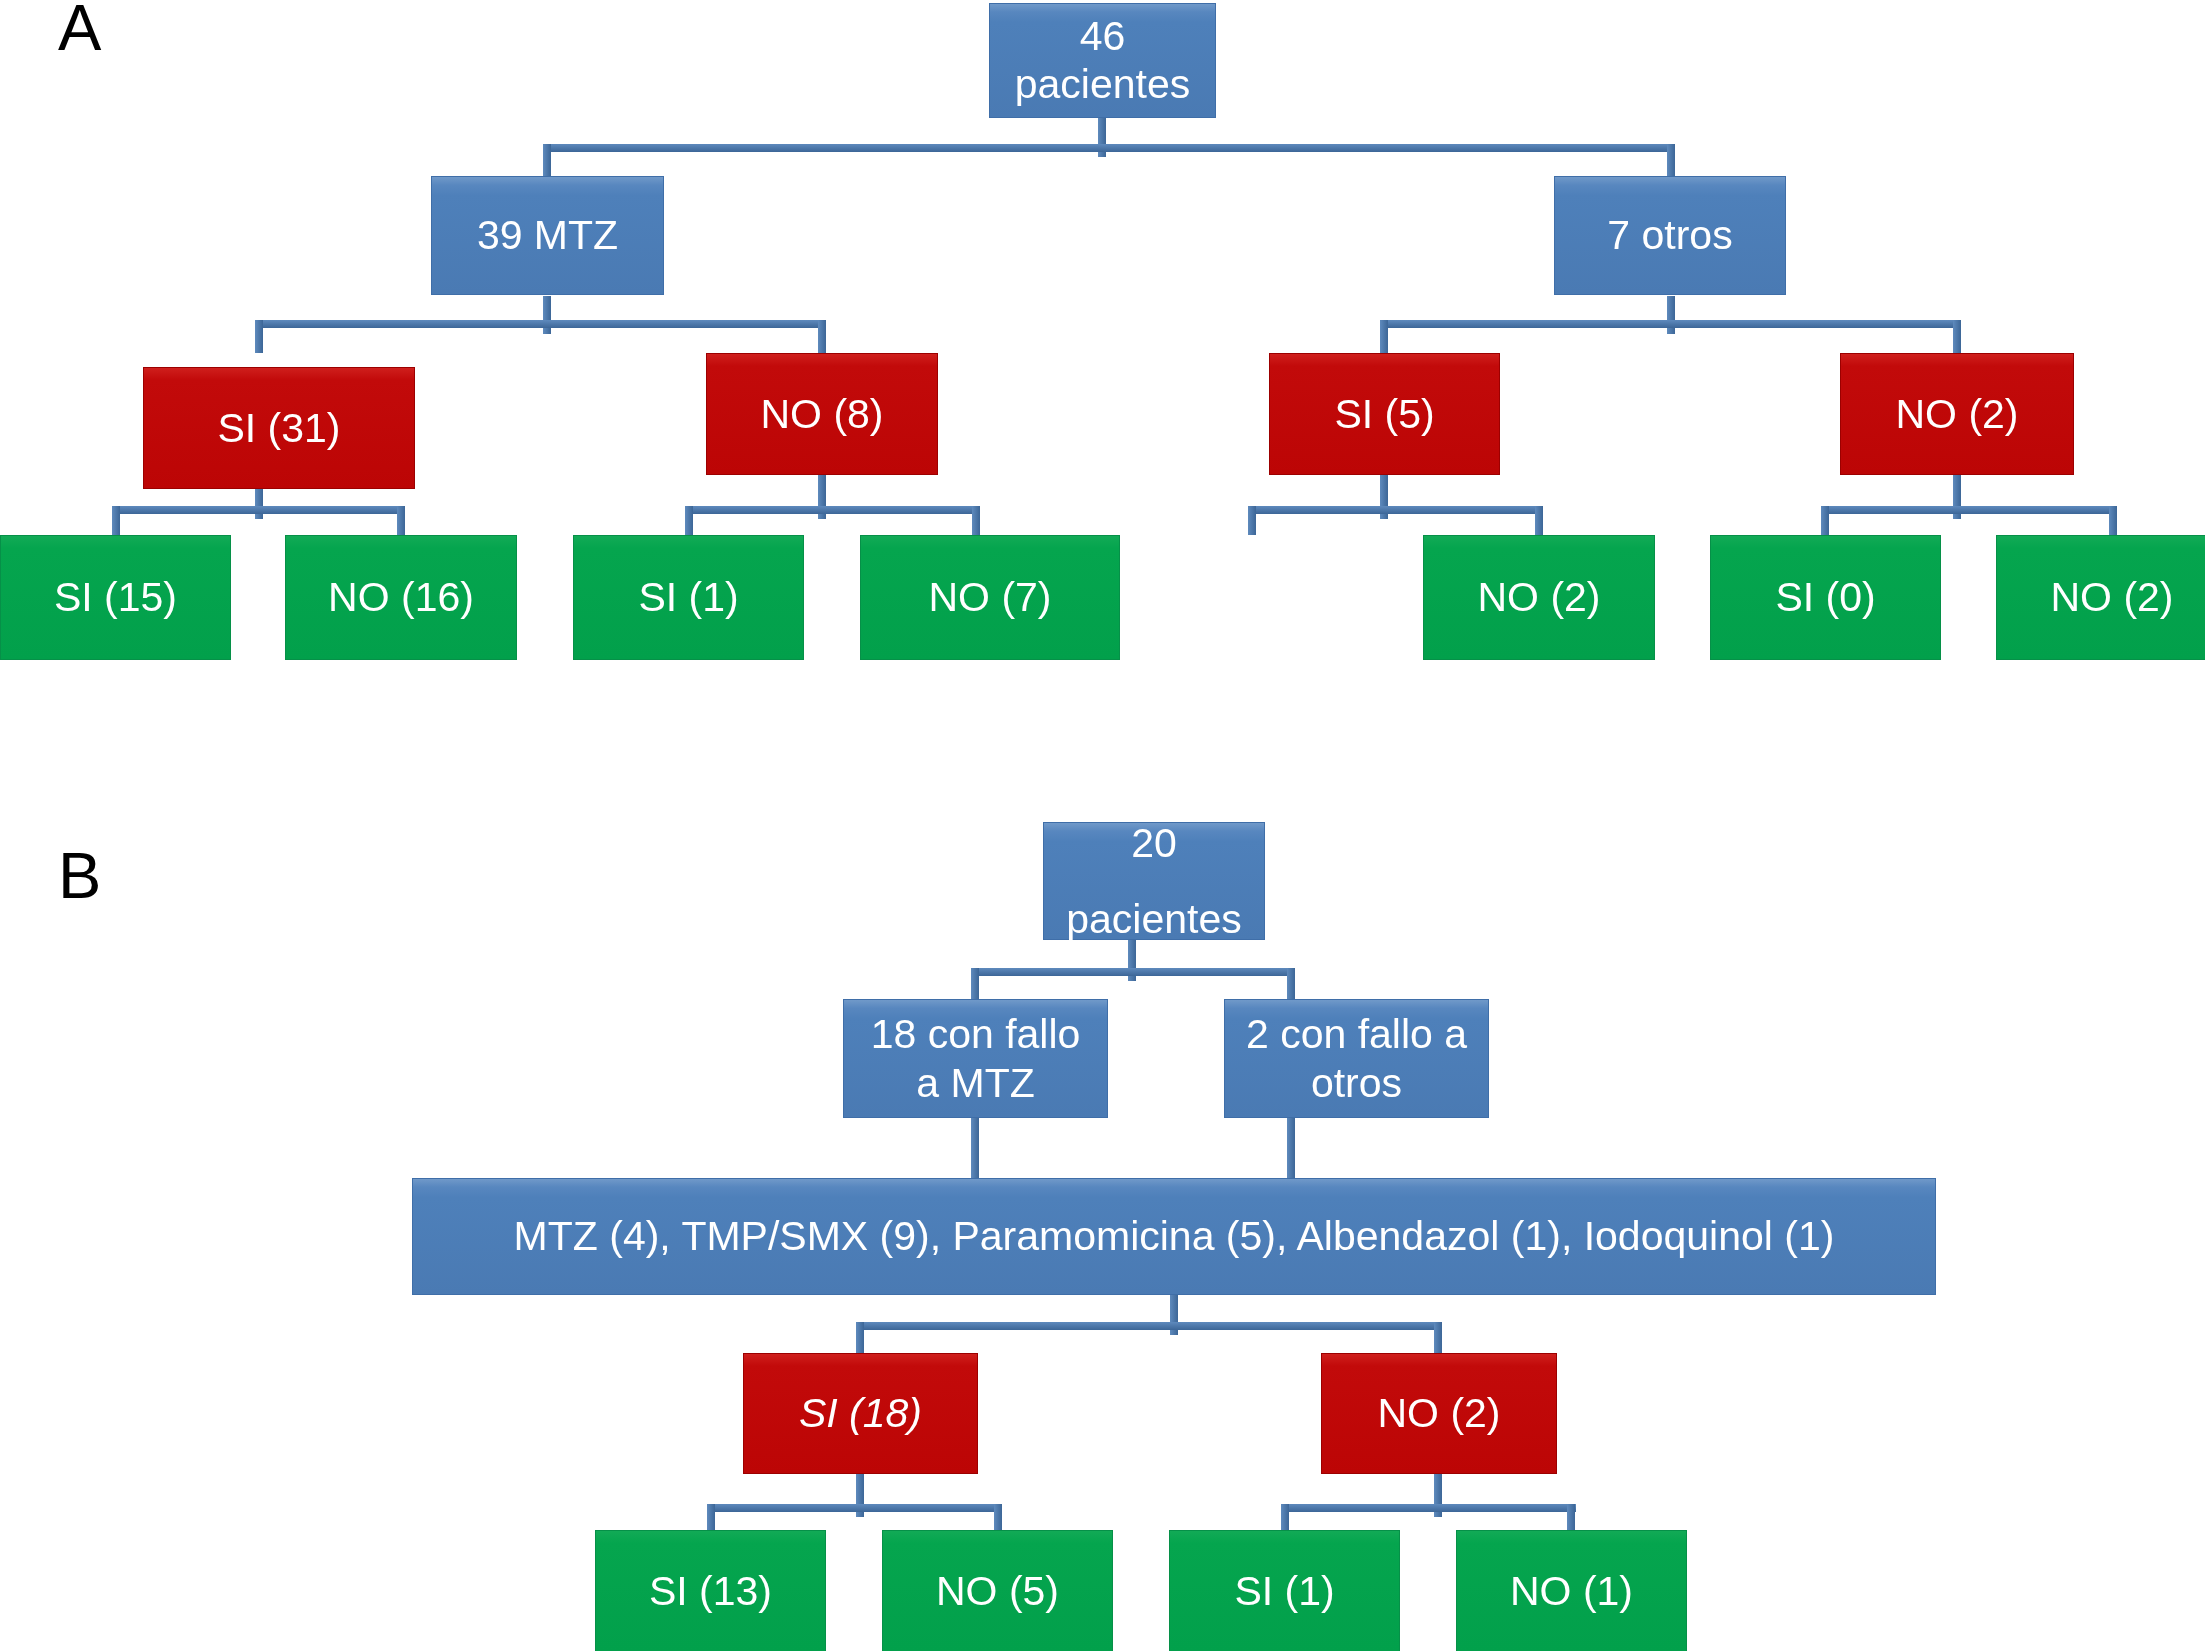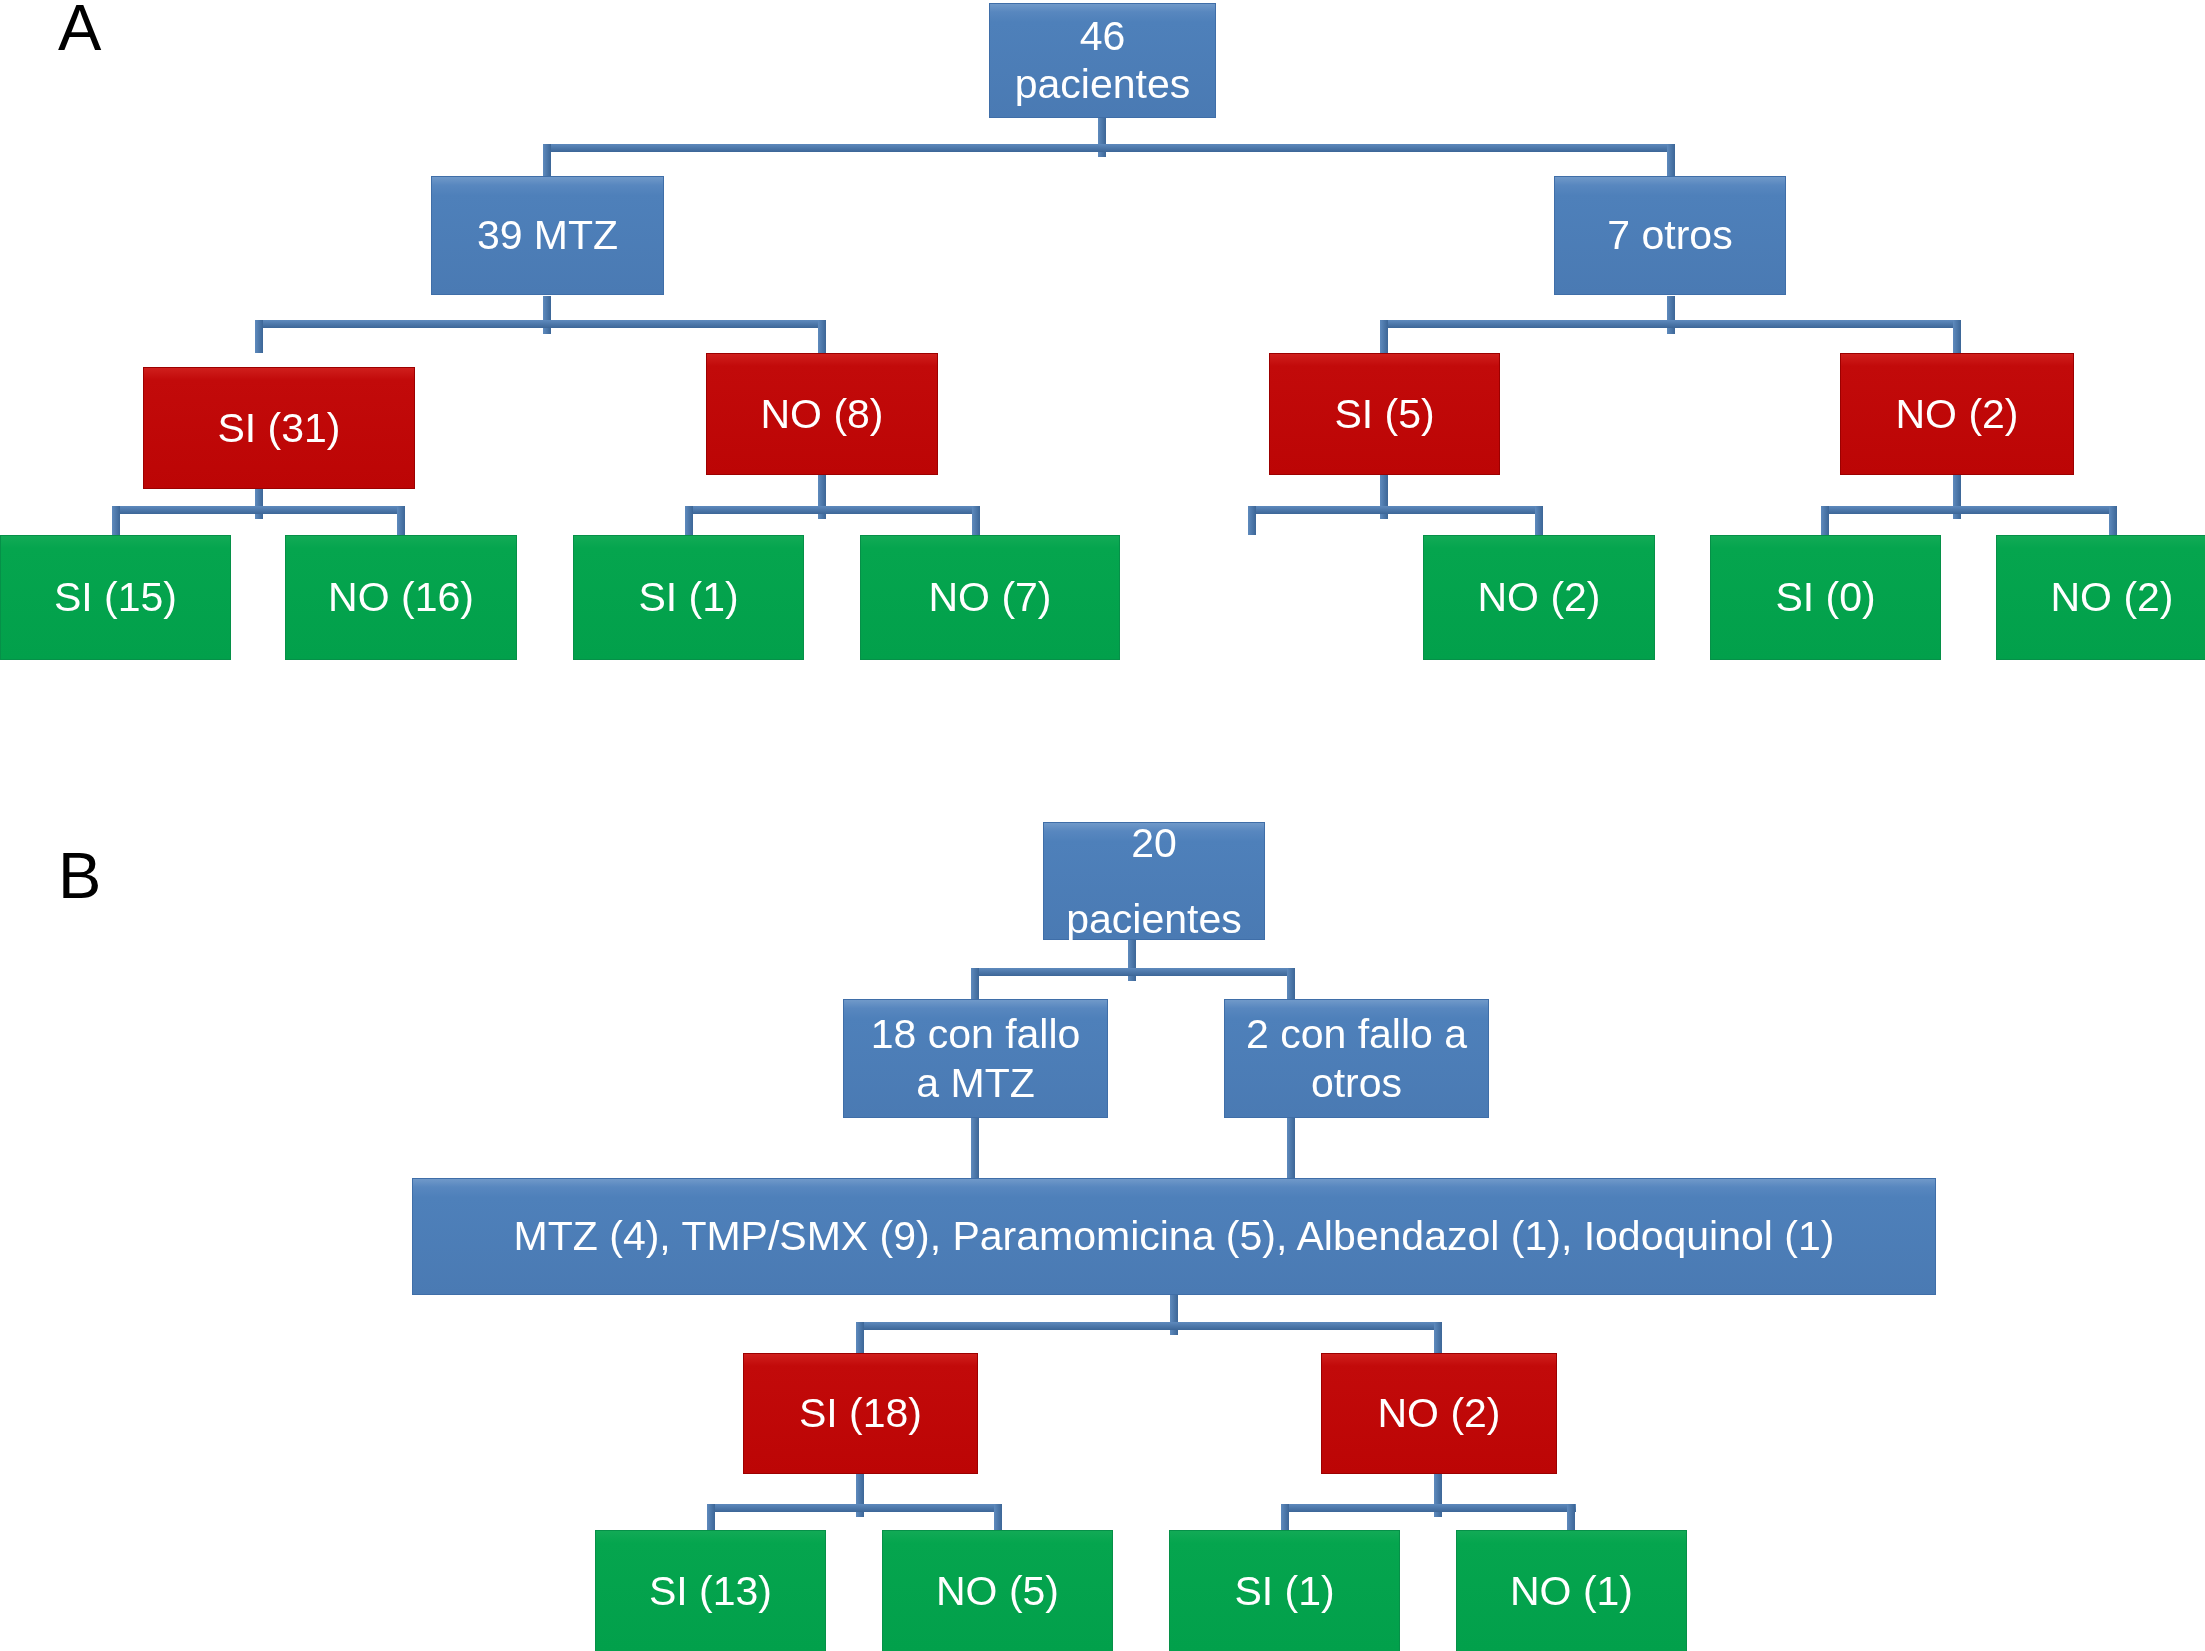--- a/index.html
+++ b/index.html
@@ -158,21 +158,21 @@
   </div>
   <div class="node blue" style="left:1224px;top:999px;width:265px;height:119px;">
     <span>2 con fallo a</span>
     <span>otros</span>
   </div>
 
   <div class="node blue wide" style="left:412px;top:1178px;width:1524px;height:117px;">
     <span>MTZ (4), TMP/SMX (9), Paramomicina (5), Albendazol (1), Iodoquinol (1)</span>
   </div>
 
-  <div class="node red" style="left:743px;top:1353px;width:235px;height:121px;">
+  <div class="node red" style="left:743px;top:1353px;width:235px;height:121px;font-style:italic;">
     <span>SI (18)</span>
   </div>
   <div class="node red" style="left:1321px;top:1353px;width:236px;height:121px;">
     <span>NO (2)</span>
   </div>
 
   <div class="node green" style="left:595px;top:1530px;width:231px;height:122px;">
     <span>SI (13)</span>
   </div>
   <div class="node green" style="left:882px;top:1530px;width:231px;height:122px;">

